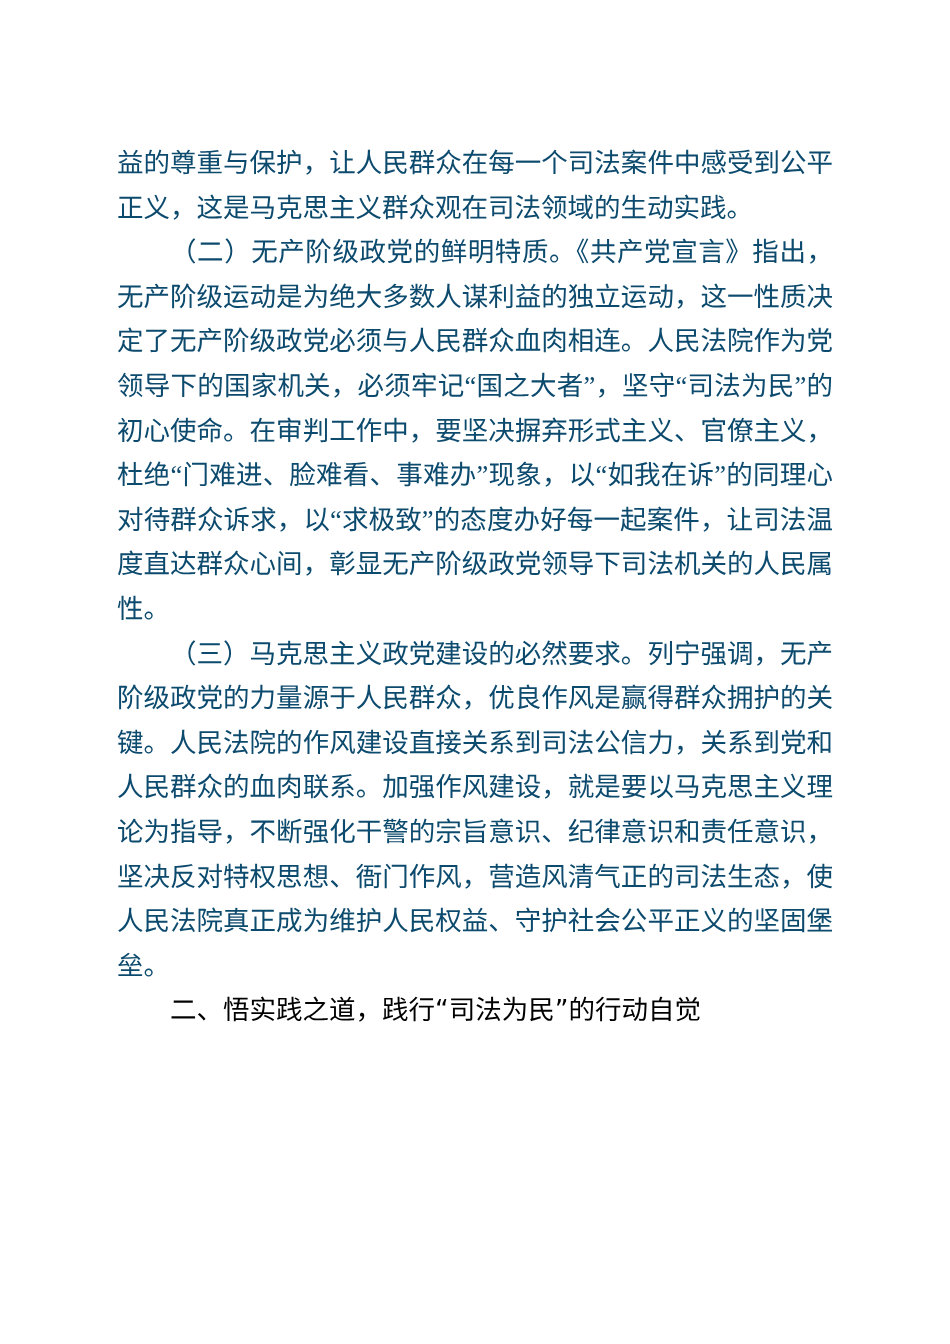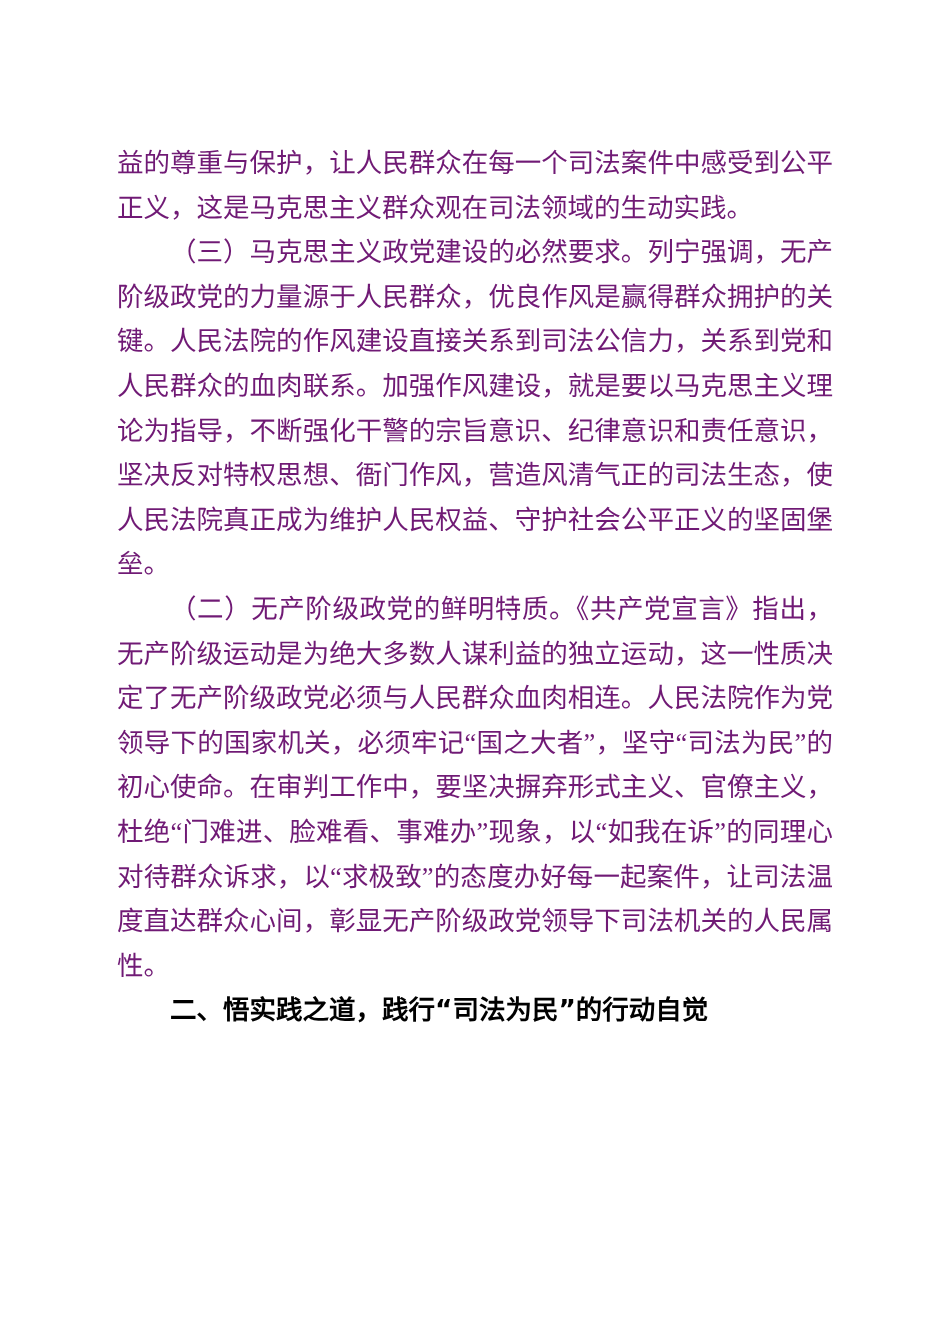--- a/index.html
+++ b/index.html
@@ -18,54 +18,54 @@
     overflow: hidden;
   }
   .doc-body {
     width: 716px;
   }
   .para {
     margin: 0;
     font-family: "Liberation Serif", "DejaVu Serif", serif;
     font-size: 26.5px;
     line-height: 44.6px;
-    color: #701a75;
+    color: #0c4a6e;
     text-align: justify;
     text-justify: inter-ideograph;
     letter-spacing: 0;
     word-break: break-all;
   }
   .para.indent {
     text-indent: 2em;
   }
   .para .kai {
     
     font-weight: 500;
   }
   .heading2 {
     margin: 0;
     font-family: "DejaVu Sans", "Liberation Sans", sans-serif;
     font-size: 26.5px;
     line-height: 44.6px;
-    font-weight: bold;
+    font-weight: normal;
     color: #000000;
     text-indent: 2em;
     text-align: justify;
     word-break: break-all;
   }
 </style>
 </head>
 <body>
 
 <div class="page">
   <div class="doc-body">
 
     <p class="para"><span>益的尊重与保护，让人民群众在每一个司法案件中感受到公平正义，这是马克思主义群众观在司法领域的生动实践。</span></p>
 
+    <p class="para indent"><span class="kai">（二）无产阶级政党的鲜明特质。</span><span>《共产党宣言》指出，无产阶级运动是为绝大多数人谋利益的独立运动，这一性质决定了无产阶级政党必须与人民群众血肉相连。人民法院作为党领导下的国家机关，必须牢记“国之大者”，坚守“司法为民”的初心使命。在审判工作中，要坚决摒弃形式主义、官僚主义，杜绝“门难进、脸难看、事难办”现象，以“如我在诉”的同理心对待群众诉求，以“求极致”的态度办好每一起案件，让司法温度直达群众心间，彰显无产阶级政党领导下司法机关的人民属性。</span></p>
+
     <p class="para indent"><span class="kai">（三）马克思主义政党建设的必然要求。</span><span>列宁强调，无产阶级政党的力量源于人民群众，优良作风是赢得群众拥护的关键。人民法院的作风建设直接关系到司法公信力，关系到党和人民群众的血肉联系。加强作风建设，就是要以马克思主义理论为指导，不断强化干警的宗旨意识、纪律意识和责任意识，坚决反对特权思想、衙门作风，营造风清气正的司法生态，使人民法院真正成为维护人民权益、守护社会公平正义的坚固堡垒。</span></p>
-
-    <p class="para indent"><span class="kai">（二）无产阶级政党的鲜明特质。</span><span>《共产党宣言》指出，无产阶级运动是为绝大多数人谋利益的独立运动，这一性质决定了无产阶级政党必须与人民群众血肉相连。人民法院作为党领导下的国家机关，必须牢记“国之大者”，坚守“司法为民”的初心使命。在审判工作中，要坚决摒弃形式主义、官僚主义，杜绝“门难进、脸难看、事难办”现象，以“如我在诉”的同理心对待群众诉求，以“求极致”的态度办好每一起案件，让司法温度直达群众心间，彰显无产阶级政党领导下司法机关的人民属性。</span></p>
 
     <h2 class="heading2">二、悟实践之道，践行“司法为民”的行动自觉</h2>
 
 
   </div>
 </div>
 
 </body></html>

